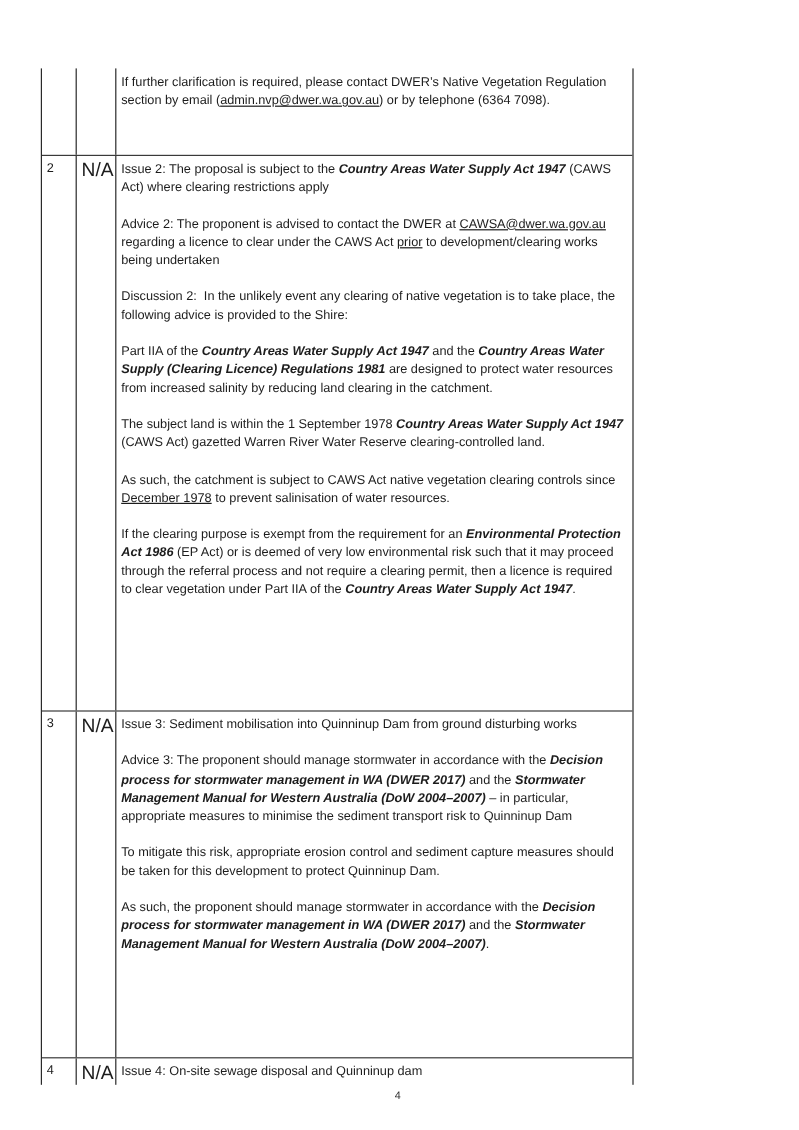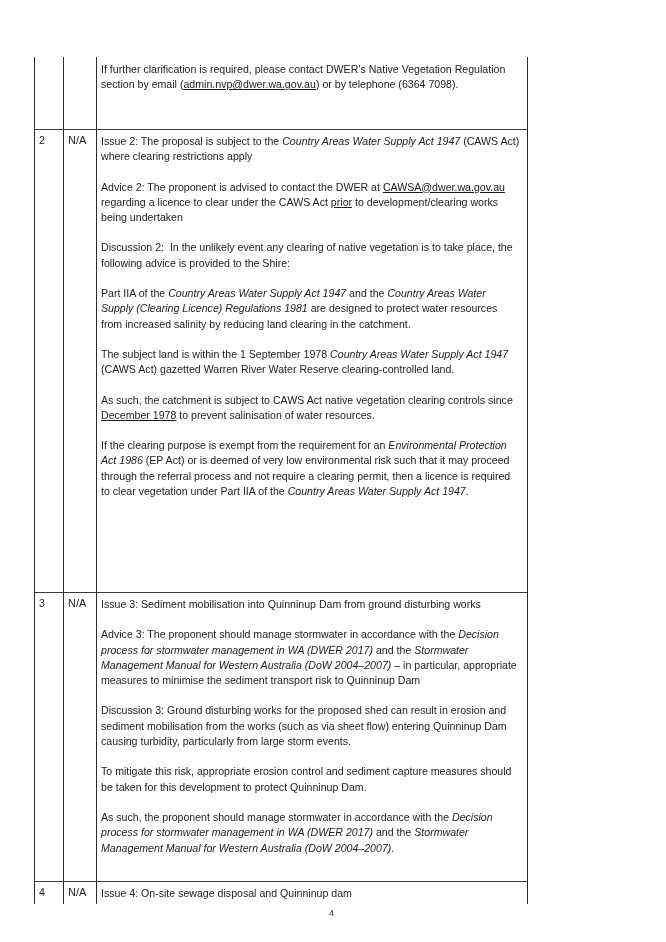--- a/index.html
+++ b/index.html
@@ -9,26 +9,26 @@
   }
   .page { position: absolute; left: 0; top: 0; width: 666px; height: 920px; }
   .tbl {
     position: absolute; left: 34px; top: 57px; width: 492px;
     border-left: 1.5px solid #2a2a2a; border-right: 1.5px solid #2a2a2a;
   }
   .row { display: flex; position: relative; border-bottom: 1.5px solid #3a3a3a; }
   .row.first { border-top: none; }
   .row.last { border-bottom: none; }
   .c1 { width: 29px; border-right: 1.5px solid #2a2a2a; box-sizing: border-box; padding: 4px 0 0 4px; font-size: 10.6px; }
-  .c2 { width: 33px; border-right: 1.5px solid #2a2a2a; box-sizing: border-box; padding: 4px 0 0 4px; font-size: 11px; }
+  .c2 { width: 33px; border-right: 1.5px solid #2a2a2a; box-sizing: border-box; padding: 4px 0 0 4px; font-size: 16px; }
   .c3 { flex: 1; box-sizing: border-box; padding: 4px 6px 0 4px; font-size: 10.6px; line-height: 15.3px; }
   .c3 p { margin: 0 0 15px 0; }
   .c3 p.last { margin-bottom: 0; }
   b { font-weight: normal; }
-  i { font-style: italic; }
+  i { font-style: italic; font-weight: bold; }
   u { text-decoration: underline; }
   .r1 { height: 72px; }
   .r1 .c3 { padding-top: 5px; }
   .r2 { height: 462px; }
   .r3 { height: 288px; }
   .r4 { height: 22px; }
   .pagenum { position: absolute; left: 329px; top: 908px; font-size: 9px; color: #333; }
 </style>
 </head>
 <body>
@@ -57,21 +57,20 @@
         <p class="last"><span>If the clearing purpose is exempt from the requirement for an </span><i>Environmental Protection Act 1986</i><span> (EP Act) or is deemed of very low environmental risk such that it may proceed through the referral process and not require a clearing permit, then a licence is required to clear vegetation under Part IIA of the </span><i>Country Areas Water Supply Act 1947</i><span>.</span></p>
       </div>
     </div>
 
     <div class="row r3">
       <div class="c1">3</div>
       <div class="c2">N/A</div>
       <div class="c3">
         <p><b>Issue 3:</b><span> Sediment mobilisation into Quinninup Dam from ground disturbing works</span></p>
         <p><b>Advice 3:</b><span> The proponent should manage stormwater in accordance with the </span><i>Decision process for stormwater management in WA (DWER 2017)</i><span> and the </span><i>Stormwater Management Manual for Western Australia (DoW 2004–2007)</i><span> – in particular, appropriate measures to minimise the sediment transport risk to Quinninup Dam</span></p>
-        <p><b>Discussion 3:</b><span> Ground disturbing works for the proposed shed can result in erosion and sediment mobilisation from the works (such as via sheet flow) entering Quinninup Dam causing turbidity, particularly from large storm events.</span></p>
         <p>To mitigate this risk, appropriate erosion control and sediment capture measures should be taken for this development to protect Quinninup Dam.</p>
         <p class="last"><span>As such, the proponent should manage stormwater in accordance with the </span><i>Decision process for stormwater management in WA (DWER 2017)</i><span> and the </span><i>Stormwater Management Manual for Western Australia (DoW 2004–2007)</i><span>.</span></p>
       </div>
     </div>
 
     <div class="row r4 last">
       <div class="c1">4</div>
       <div class="c2">N/A</div>
       <div class="c3">
         <p class="last"><b>Issue 4:</b><span> On-site sewage disposal and Quinninup dam</span></p>

